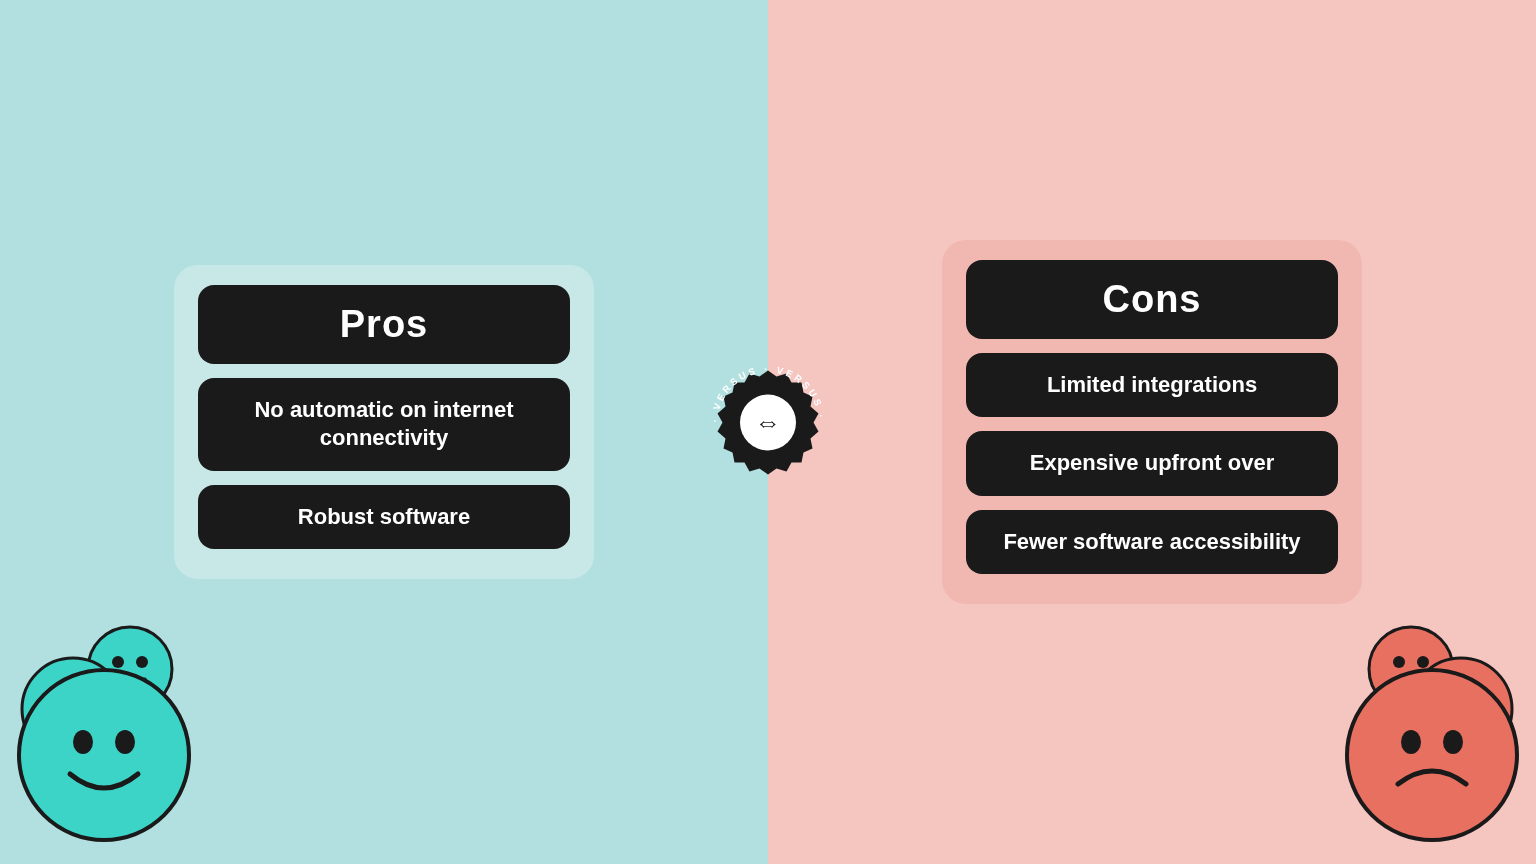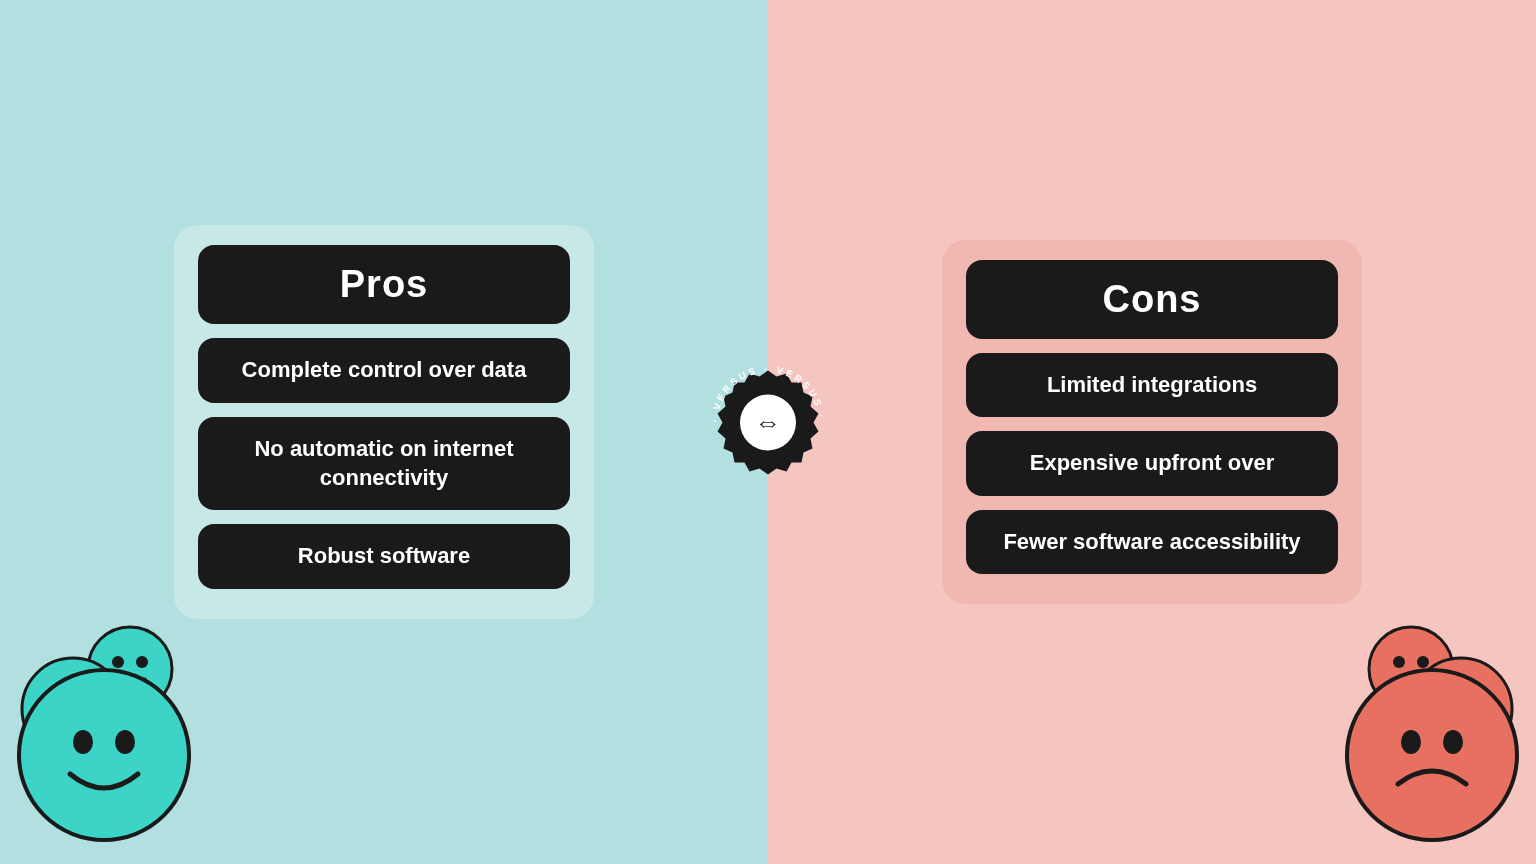--- a/index.html
+++ b/index.html
@@ -132,21 +132,20 @@
       <svg width="178" height="178" style="position:absolute; bottom:0; left:5px;">
         <circle cx="89" cy="89" r="85" fill="#3dd4c8" stroke="#1a1a1a" stroke-width="4"></circle>
         <ellipse cx="68" cy="76" rx="10" ry="12" fill="#1a1a1a"></ellipse>
         <ellipse cx="110" cy="76" rx="10" ry="12" fill="#1a1a1a"></ellipse>
         <path d="M55 108 Q89 136 123 108" stroke="#1a1a1a" stroke-width="5" fill="none" stroke-linecap="round"></path>
       </svg>
     </div>
 
     <div class="card card-pros">
       <div class="card-title">Pros</div>
-      <div class="card-item">Complete control over data</div>
       <div class="card-item">No automatic on internet connectivity</div>
       <div class="card-item">Robust software</div>
     </div>
   </div>
 
   <div class="right-bg">
 
     <div class="smiley-group-right">
 
       <svg width="90" height="90" style="position:absolute; bottom:130px; right:70px;">

